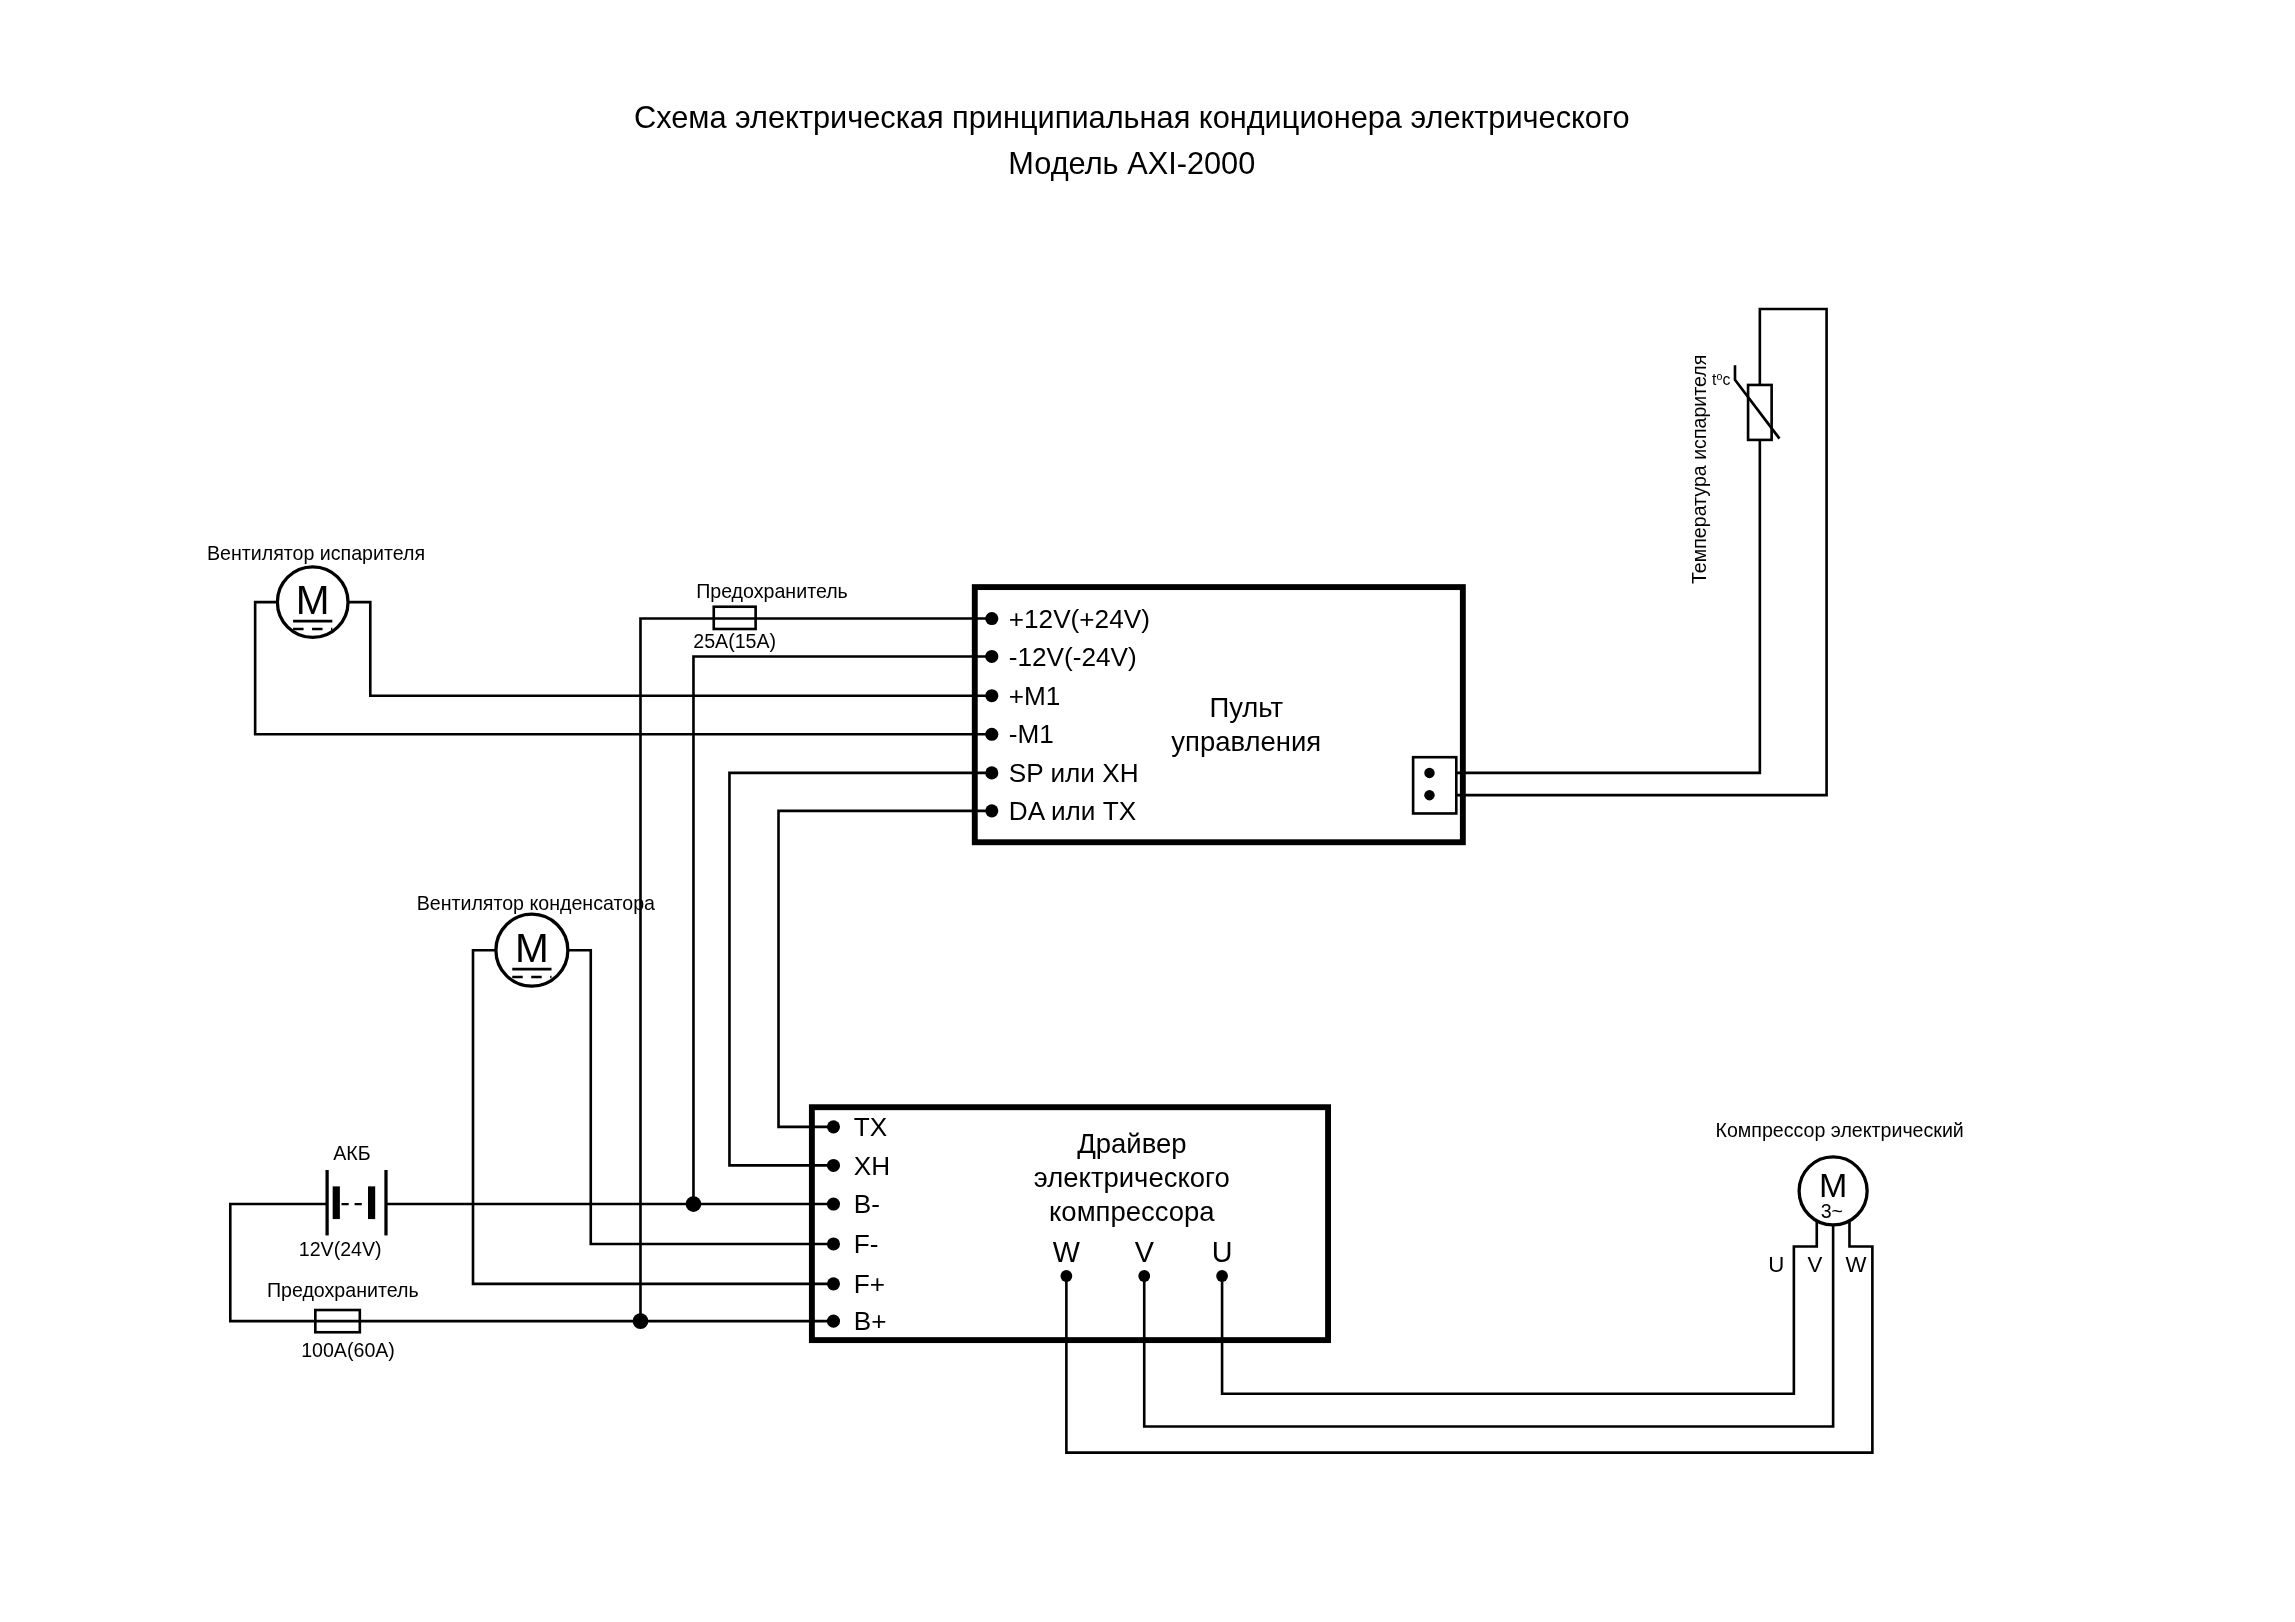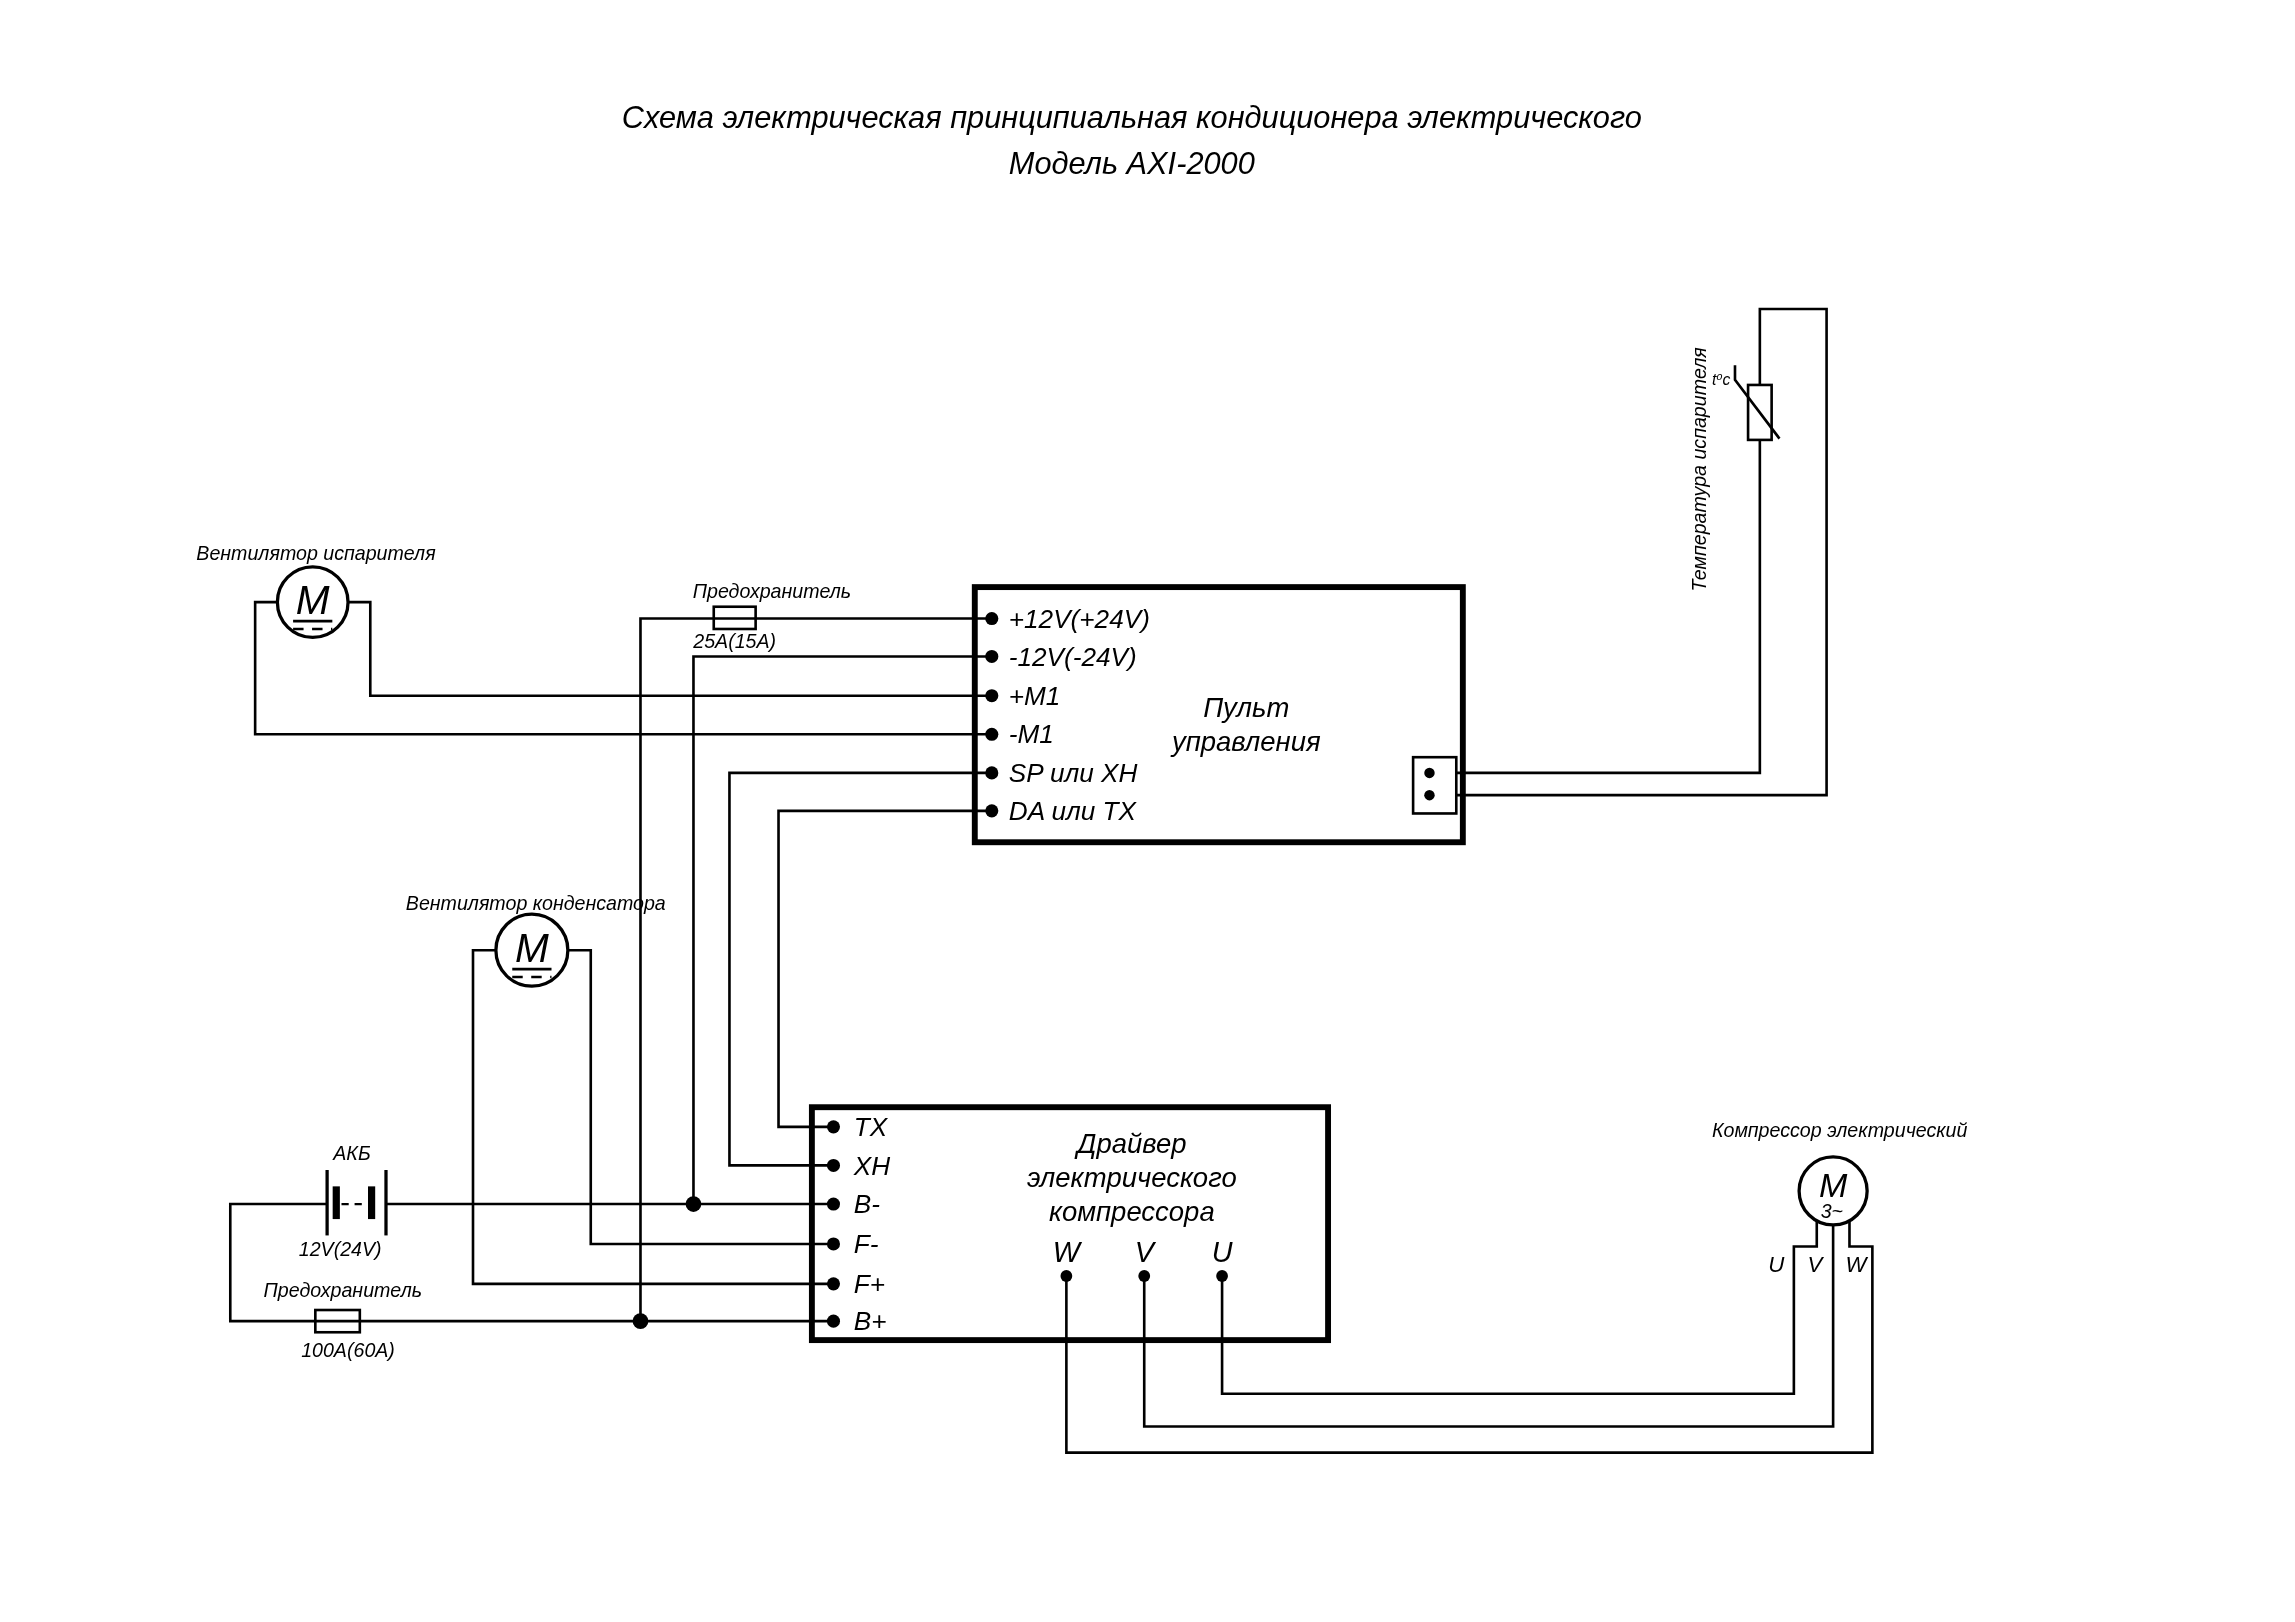--- a/index.html
+++ b/index.html
@@ -1,16 +1,16 @@
 <!DOCTYPE html>
 <html style="--ink: #000000; --bg: #ffffff;font-size:10.5px"><head>
 <meta charset="utf-8">
 <style>
   html,body { margin:0; padding:0; background:#ffffff; }
-  .page { width:2295px; height:1623px; position:relative; background:var(--bg,#fff);font-style:italic; }
+  .page { width:2295px; height:1623px; position:relative; background:var(--bg,#fff); }
   svg { display:block; }
   text { font-family:"Liberation Sans","DejaVu Sans",sans-serif; fill:var(--ink,#000); }
   .wire        { fill:none; stroke:var(--ink,#000); stroke-width:4; }
   .wire-dash   { fill:none; stroke:var(--ink,#000); stroke-width:3.5; stroke-dasharray:11 9; }
   .box         { fill:none; stroke:var(--ink,#000); stroke-width:9; }
   .sym         { fill:none; stroke:var(--ink,#000); stroke-width:4; }
   .sym-white   { fill:var(--bg,#fff); stroke:var(--ink,#000); stroke-width:4; }
   .mcircle     { fill:var(--bg,#fff); stroke:var(--ink,#000); stroke-width:5; }
   .dot         { fill:var(--ink,#000); stroke:none; }
   .plate-thin  { stroke:var(--ink,#000); stroke-width:5; }

